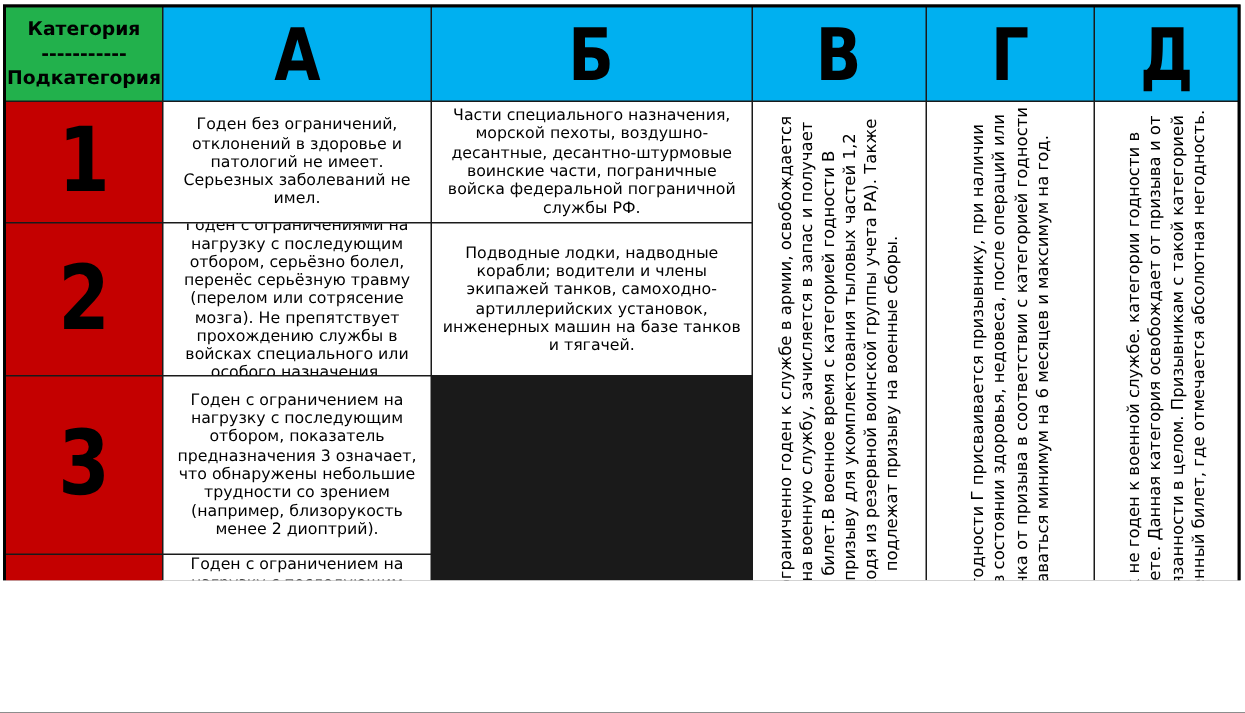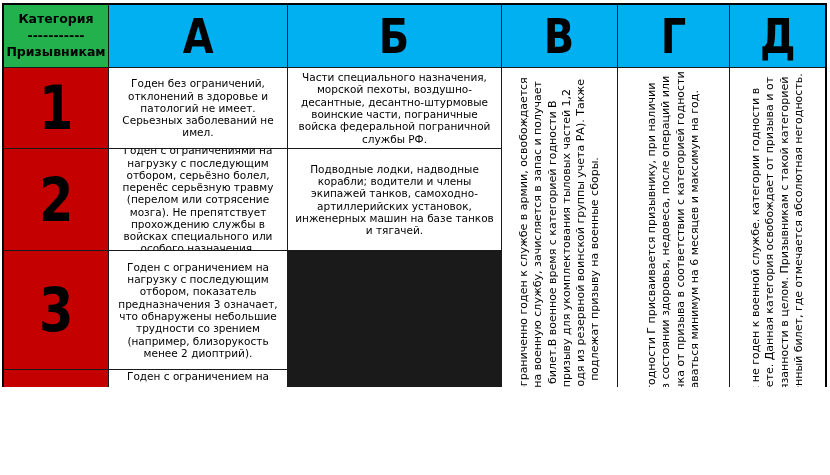--- a/index.html
+++ b/index.html
@@ -119,21 +119,21 @@
 </style>
 </head>
 <body>
 
 <div class="page">
   <div class="grid">
 
     <div class="cell corner c-corner">
       <span>Категория</span>
       <span>-----------</span>
-      <span>Призывникам</span>
+      <span>Подкатегория</span>
     </div>
     <div class="cell colhead h-a">
       <span class="big-letter">А</span>
     </div>
     <div class="cell colhead h-b">
       <span class="big-letter">Б</span>
     </div>
     <div class="cell colhead h-v">
       <span class="big-letter">В</span>
     </div>

